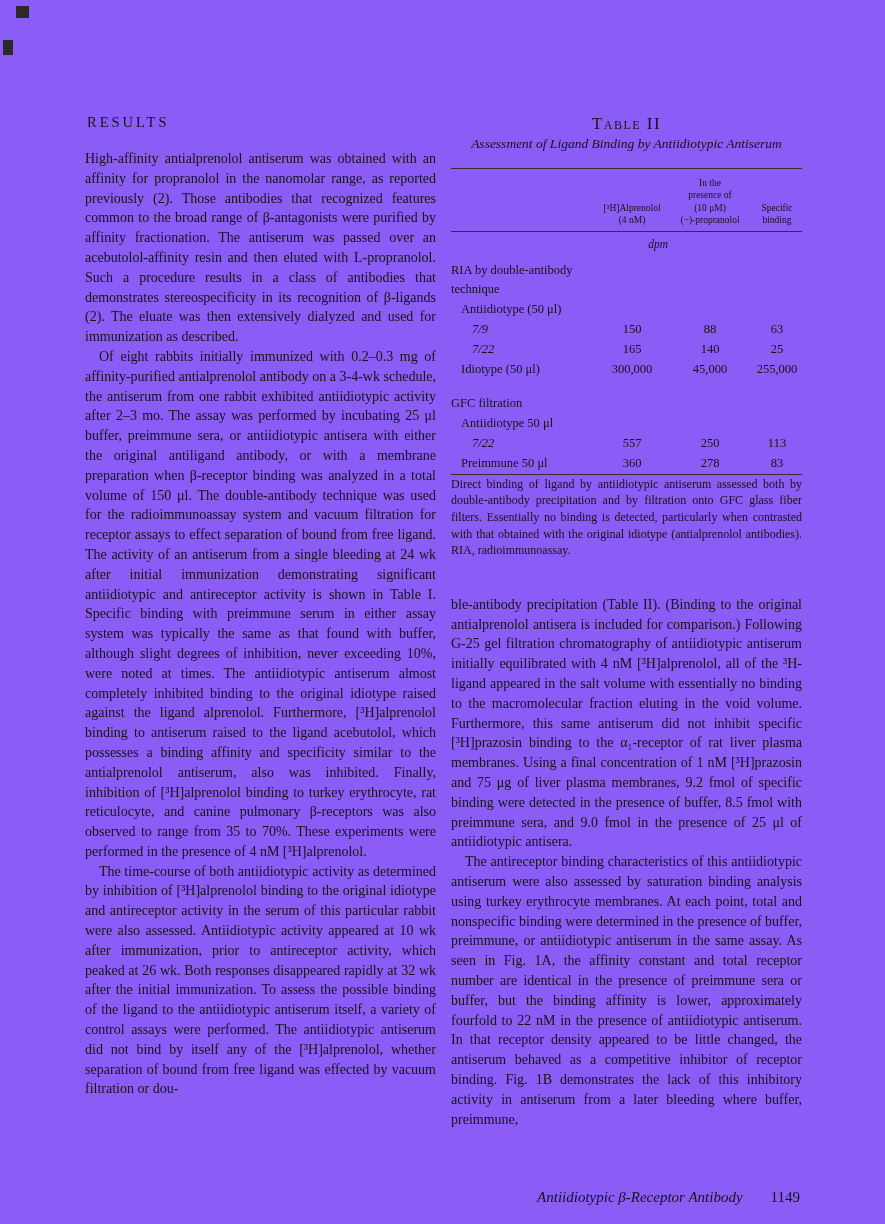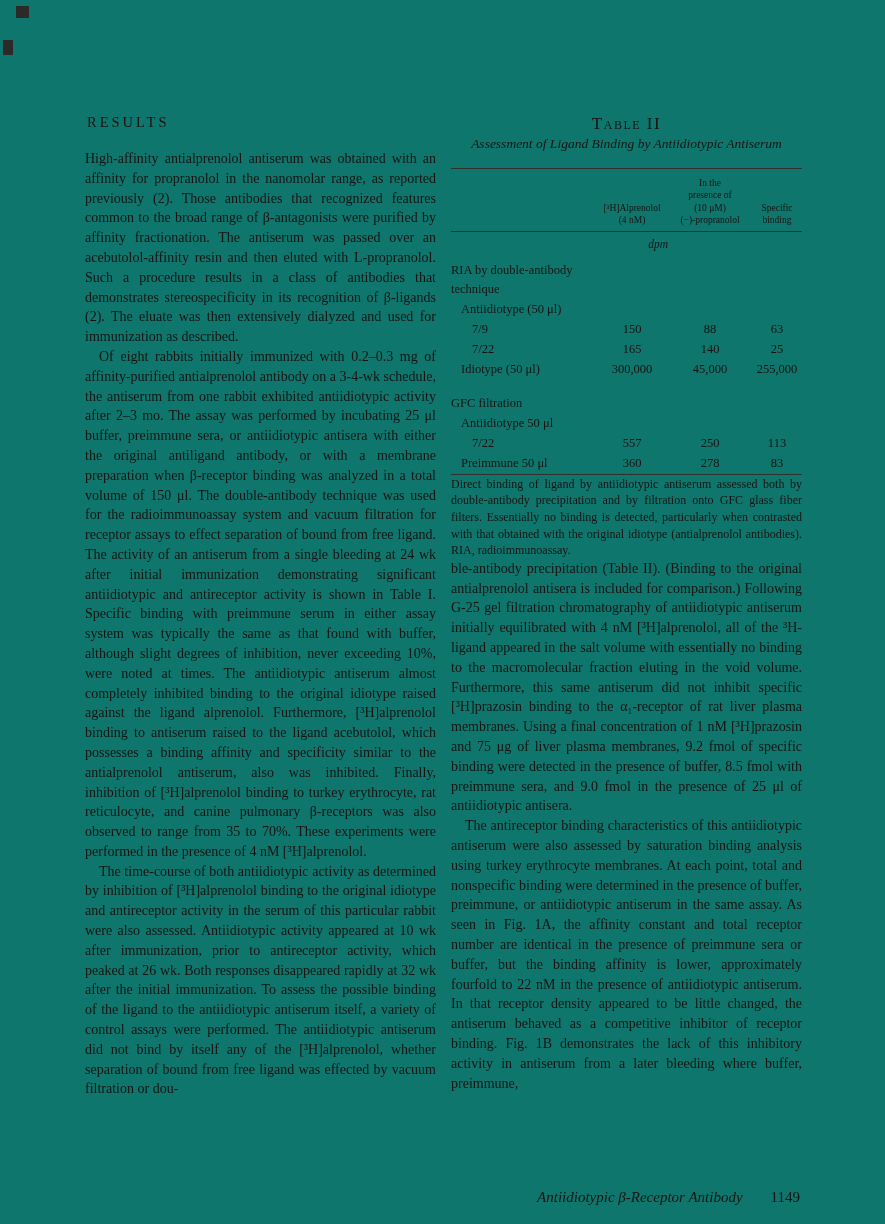--- a/index.html
+++ b/index.html
@@ -1,20 +1,20 @@
 <!DOCTYPE html>
 <html><head>
 <meta charset="utf-8">
 <style>
   html,body{margin:0;padding:0;background:#e9e9e9;}
   .page{
     position:relative;
     width:885px;height:1224px;
     margin:0 auto;
-    background:#0f766e;
+    background:#8b5cf6;
     font-family:"Liberation Serif", serif;
     color:#171411;
     overflow:hidden;
   }
   .mark{position:absolute;background:#2c2a28;}
   .mark1{left:16px;top:6px;width:13px;height:12px;}
   .mark2{left:3px;top:40px;width:10px;height:15px;}
 
   .columns{
     position:absolute;left:85px;top:112px;width:717px;
@@ -24,21 +24,21 @@
 
   .results-heading{
     font-size:14.5px;font-weight:400;letter-spacing:3px;
     margin:2px 0 18px 2px;
   }
   .body-text{
     font-size:14px;line-height:19.8px;text-align:justify;
     margin:0;
   }
   .body-text.indent{text-indent:14px;}
-  .first-after-table{}
+  .first-after-table{margin-top:36px;}
 
   
   .table-block{margin-top:2px;}
   .table-label{
     text-align:center;font-size:17px;font-variant:small-caps;
     letter-spacing:1.5px;margin:0;
   }
   .table-title{
     text-align:center;font-style:italic;font-size:13.5px;
     margin:2px 0 16px;
@@ -56,21 +56,21 @@
     white-space:pre-line;vertical-align:bottom;text-align:center;
     border-top:1.3px solid #33302c;border-bottom:1.3px solid #33302c;
     padding:8px 1px 5px;
   }
   tr.units-row td{
     font-style:italic;font-size:11.5px;text-align:right;
     padding:6px 0 10px;
   }
   td.rowlabel{padding:0.5px 0;line-height:19px;}
   td.rowlabel.ind1{padding-left:10px;}
-  td.rowlabel.ind2{padding-left:21px;}
+  td.rowlabel.ind2{padding-left:21px;font-style:italic;}
   td.val{text-align:center;padding:0.5px 0;line-height:19px;vertical-align:bottom;}
   tr.space-before td{padding-top:15px;}
   .footnote{
     font-size:12px;line-height:16.6px;text-align:justify;
     margin:1px 0 0;
   }
 
   .footer{
     position:absolute;right:85px;bottom:18px;
     font-size:15px;white-space:nowrap;

